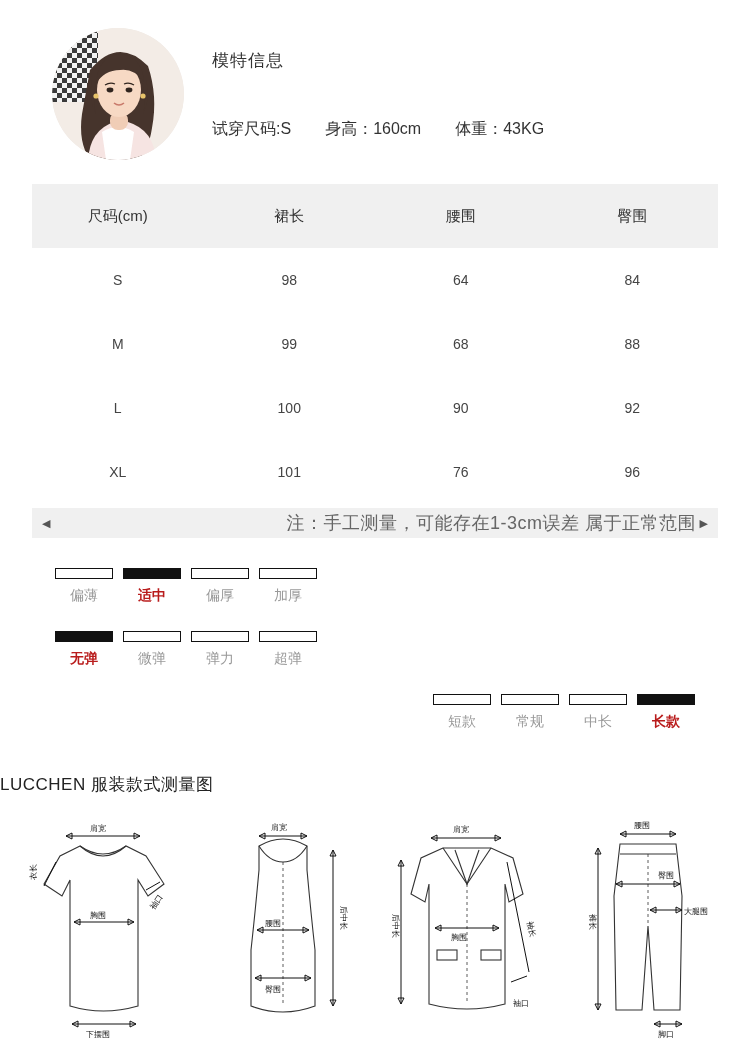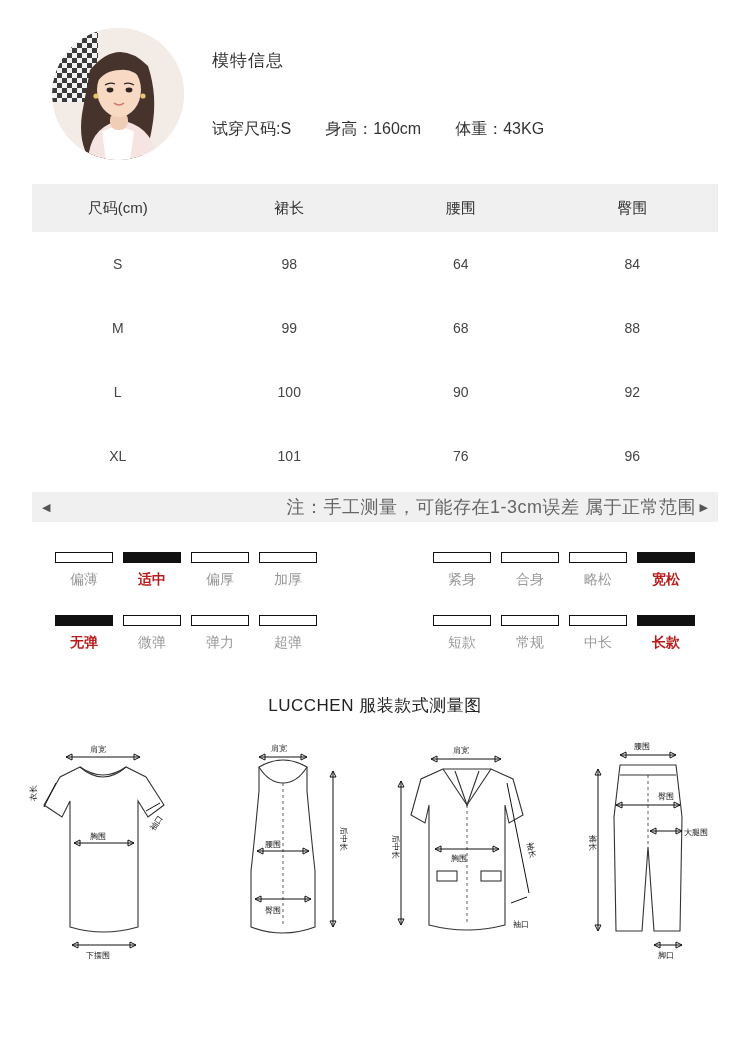--- a/index.html
+++ b/index.html
@@ -56,21 +56,21 @@
     width: 686px;
     margin: 0 auto;
     border-collapse: collapse;
     table-layout: fixed;
   }
   table.size-table thead th {
     background: #f0f0f0;
     font-size: 15px;
     font-weight: normal;
     color: #333;
-    height: 48px;
+    height: 64px;
     text-align: center;
   }
   table.size-table tbody td {
     height: 64px;
     text-align: center;
     font-size: 14px;
     color: #444;
     background: #fff;
   }
   table.size-table tbody tr td { border: none; }
@@ -99,21 +99,21 @@
     position: absolute;
   }
   .arrow-l { left: 10px; }
   .arrow-r { right: 10px; }
 
   
   .attrs {
     width: 640px;
     margin: 30px auto 0 auto;
     display: grid;
-    grid-template-columns: 1fr 1fr;
+    grid-template-columns: 1fr;
     column-gap: 36px;
     row-gap: 26px;
   }
   .attr-group { width: 100%; }
   .bars {
     display: flex;
     gap: 10px;
     justify-content: flex-start;
   }
   .bar {
@@ -132,21 +132,20 @@
     width: 58px;
     text-align: center;
     font-size: 14px;
     color: #999;
   }
   .lab.on { color: #b91c1c; font-weight: bold; }
   .attr-group.right .bars, .attr-group.right .labels { justify-content: flex-end; }
 
   
   .diagram-title {
-    text-align: center;
     font-size: 17px;
     color: #222;
     margin-top: 42px;
     letter-spacing: 0.5px;
   }
   .diagram-row {
     display: flex;
     justify-content: space-between;
     align-items: flex-end;
     padding: 14px 18px 0 18px;
@@ -271,34 +270,20 @@
         <div class="bar"></div>
       </div>
       <div class="labels">
         <div class="lab">偏薄</div>
         <div class="lab on">适中</div>
         <div class="lab">偏厚</div>
         <div class="lab">加厚</div>
       </div>
     </div>
 
-    <div class="attr-group right">
-      <div class="bars">
-        <div class="bar"></div>
-        <div class="bar"></div>
-        <div class="bar"></div>
-        <div class="bar on"></div>
-      </div>
-      <div class="labels">
-        <div class="lab">紧身</div>
-        <div class="lab">合身</div>
-        <div class="lab">略松</div>
-        <div class="lab on">宽松</div>
-      </div>
-    </div>
 
     <div class="attr-group">
       <div class="bars">
         <div class="bar on"></div>
         <div class="bar"></div>
         <div class="bar"></div>
         <div class="bar"></div>
       </div>
       <div class="labels">
         <div class="lab on">无弹</div>

